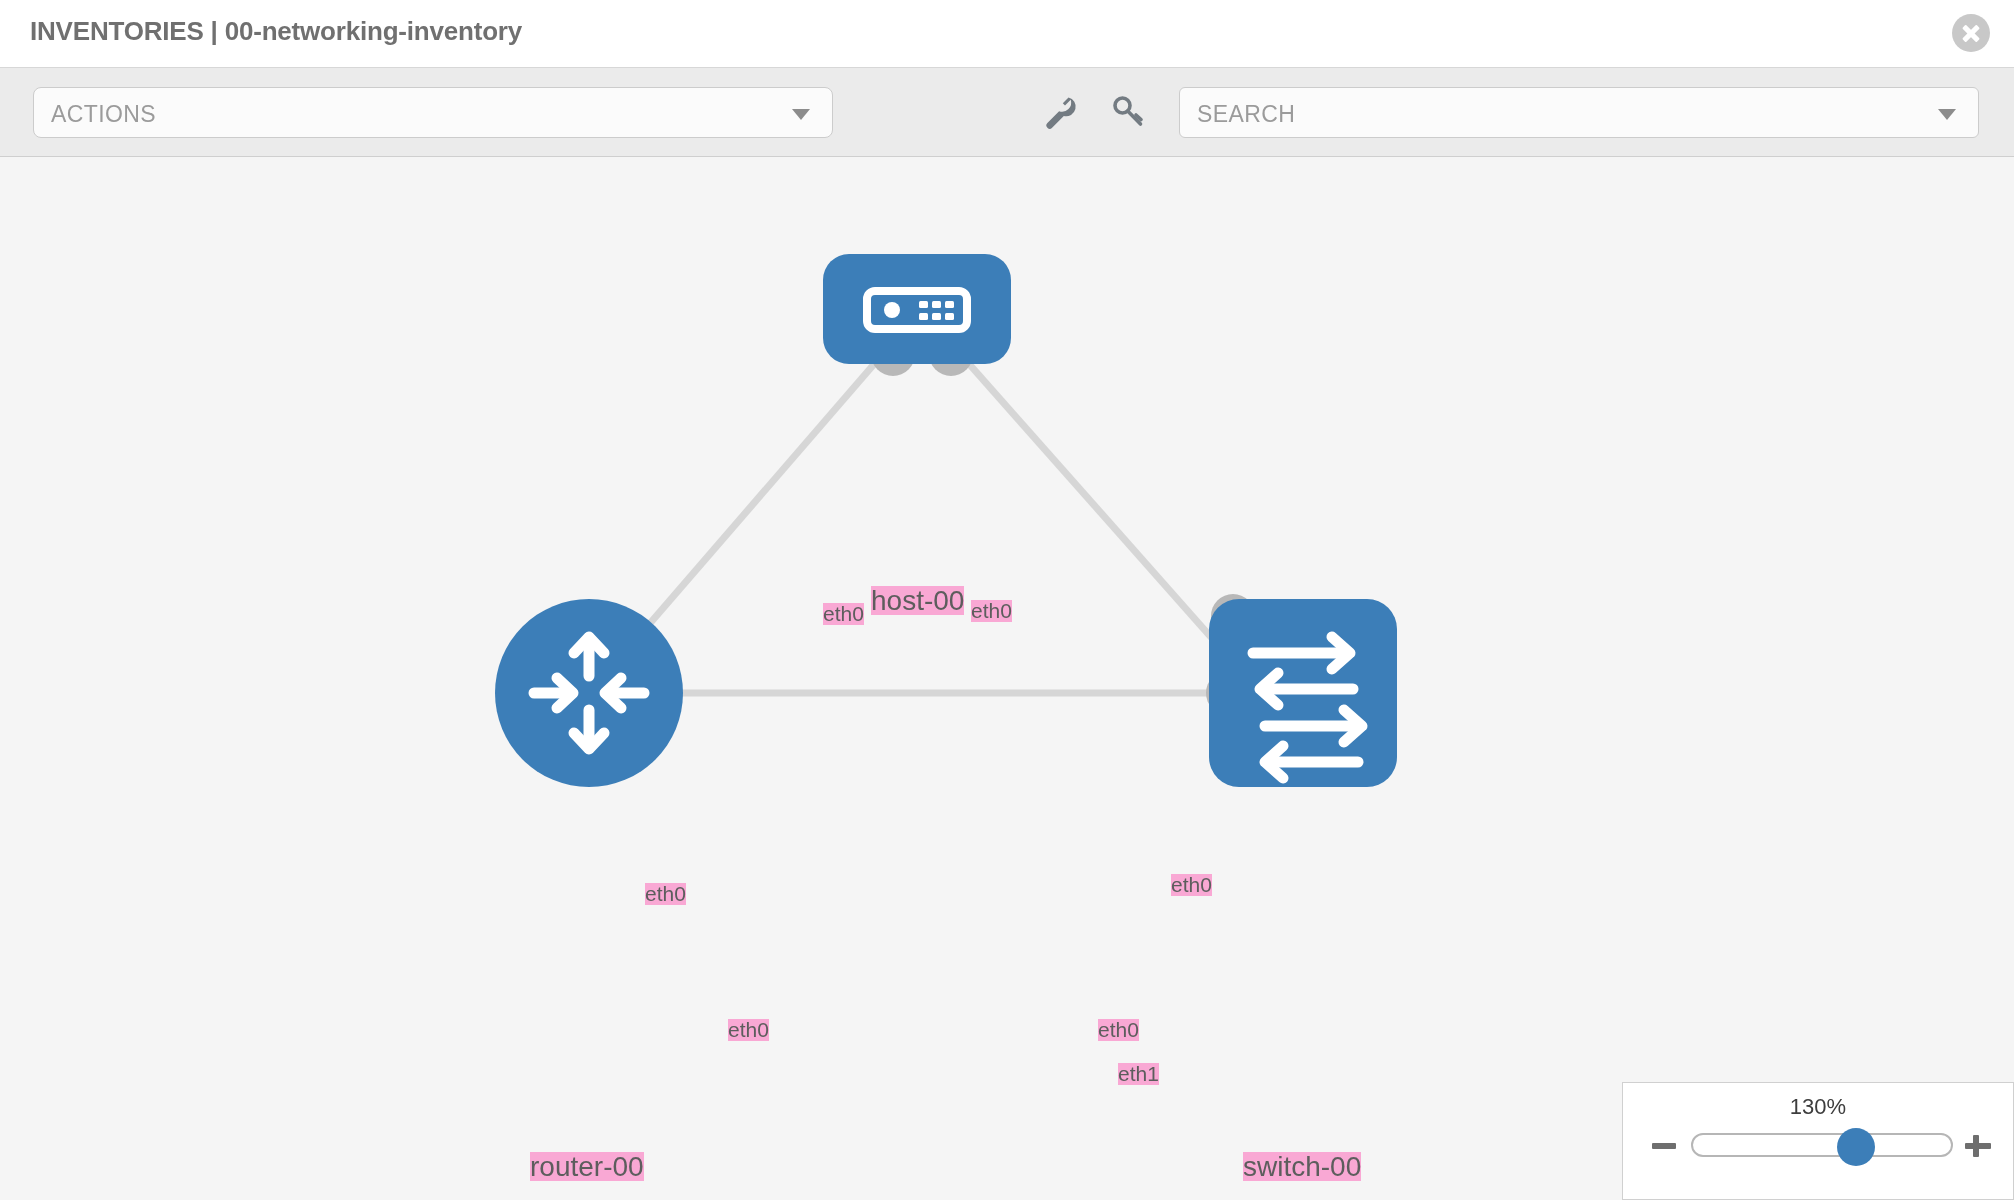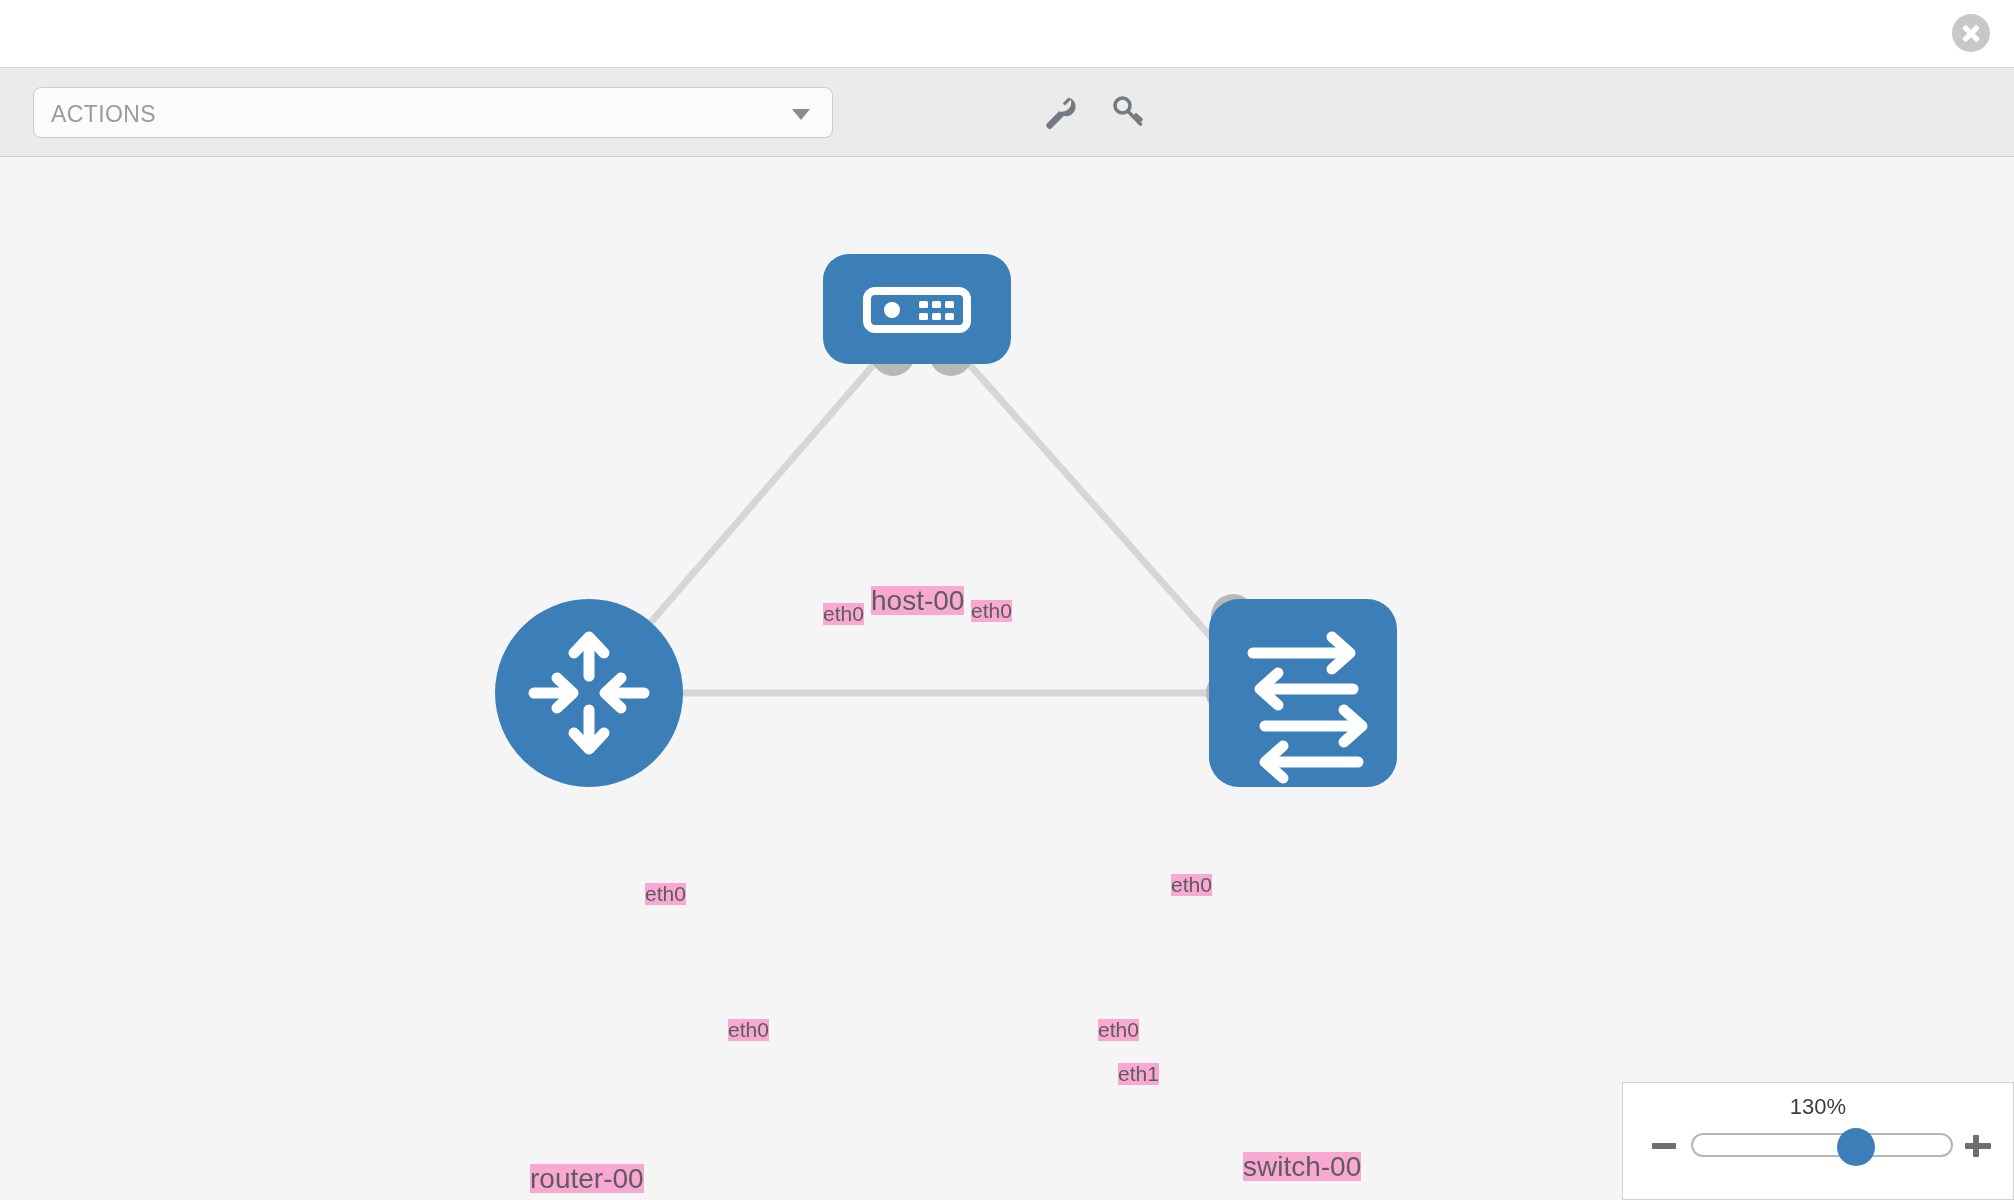--- a/index.html
+++ b/index.html
@@ -190,20 +190,21 @@
     background: #3c7eb8;
     cursor: pointer;
   }
 </style>
 </head>
 <body>
 
 <div id="app">
 
   <div class="header">
+    <div class="header-title">INVENTORIES | 00-networking-inventory</div>
     <div class="close-btn">
       <div class="x1"></div>
       <div class="x2"></div>
     </div>
   </div>
 
   <div class="toolbar">
 
     <div class="actions-select">
       <div class="label">ACTIONS</div>
@@ -219,20 +220,24 @@
     <div class="tool-icon key">
       <svg width="44" height="44" viewBox="0 0 44 44" aria-hidden="true">
         <g fill="none" stroke="#737b82" stroke-width="3.6" stroke-linecap="round">
           <circle cx="16.5" cy="15.5" r="7.5"></circle>
           <line x1="21.7" y1="21.0" x2="34.5" y2="34.0"></line>
           <line x1="30.0" y1="25.0" x2="35.0" y2="29.6"></line>
         </g>
       </svg>
     </div>
 
+    <div class="search-select">
+      <div class="label" placeholder="SEARCH">SEARCH</div>
+      <div class="caret"></div>
+    </div>
 
   </div>
 
   <div class="canvas">
 
     <svg class="topo-svg" width="2014" height="1042">
       <defs>
         <clipPath id="clip-host">
             <rect x="823" y="96" width="188" height="110" rx="26"></rect>
           </clipPath>
@@ -299,21 +304,21 @@
           <line x1="1265" y1="568" x2="1360" y2="568"></line>
           <polyline points="1344,552 1362,568 1344,584"></polyline>
 
           <line x1="1358" y1="604" x2="1267" y2="604"></line>
           <polyline points="1283,588 1265,604 1283,620"></polyline>
         </g>
       </g>
     </svg>
 
     <div class="node-label dev-label" style="left:871px; top:428px;">host-00</div>
-    <div class="node-label dev-label" style="left:530px; top:994px;margin-top:12px;">router-00</div>
+    <div class="node-label dev-label" style="left:530px; top:994px;">router-00</div>
     <div class="node-label dev-label" style="left:1243px; top:994px;">switch-00</div>
 
     <div class="node-label if-label" style="left:823px; top:445px;">eth0</div>
     <div class="node-label if-label" style="left:971px; top:442px;">eth0</div>
     <div class="node-label if-label" style="left:645px; top:725px;">eth0</div>
     <div class="node-label if-label" style="left:1171px; top:716px;">eth0</div>
     <div class="node-label if-label" style="left:728px; top:861px;">eth0</div>
     <div class="node-label if-label" style="left:1098px; top:861px;">eth0</div>
     <div class="node-label if-label" style="left:1118px; top:861px;margin-top:44px;">eth1</div>
 

